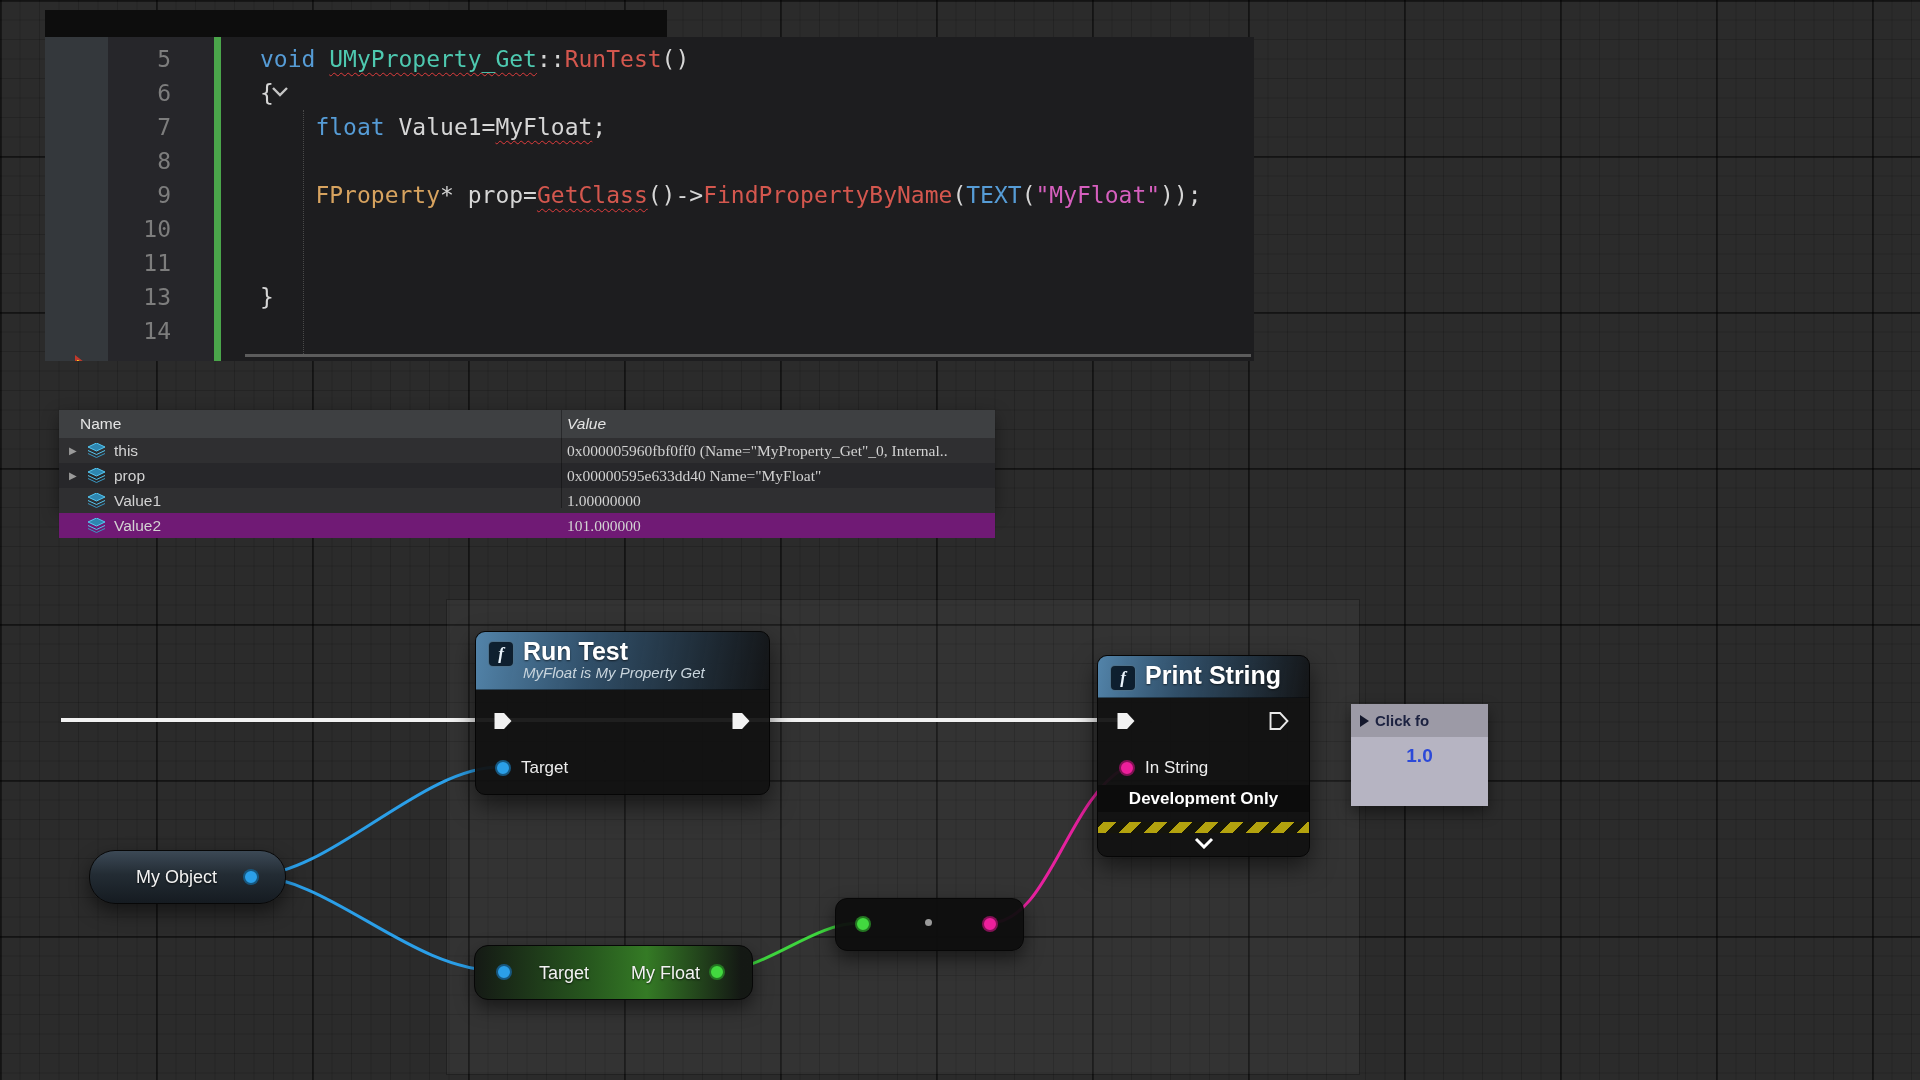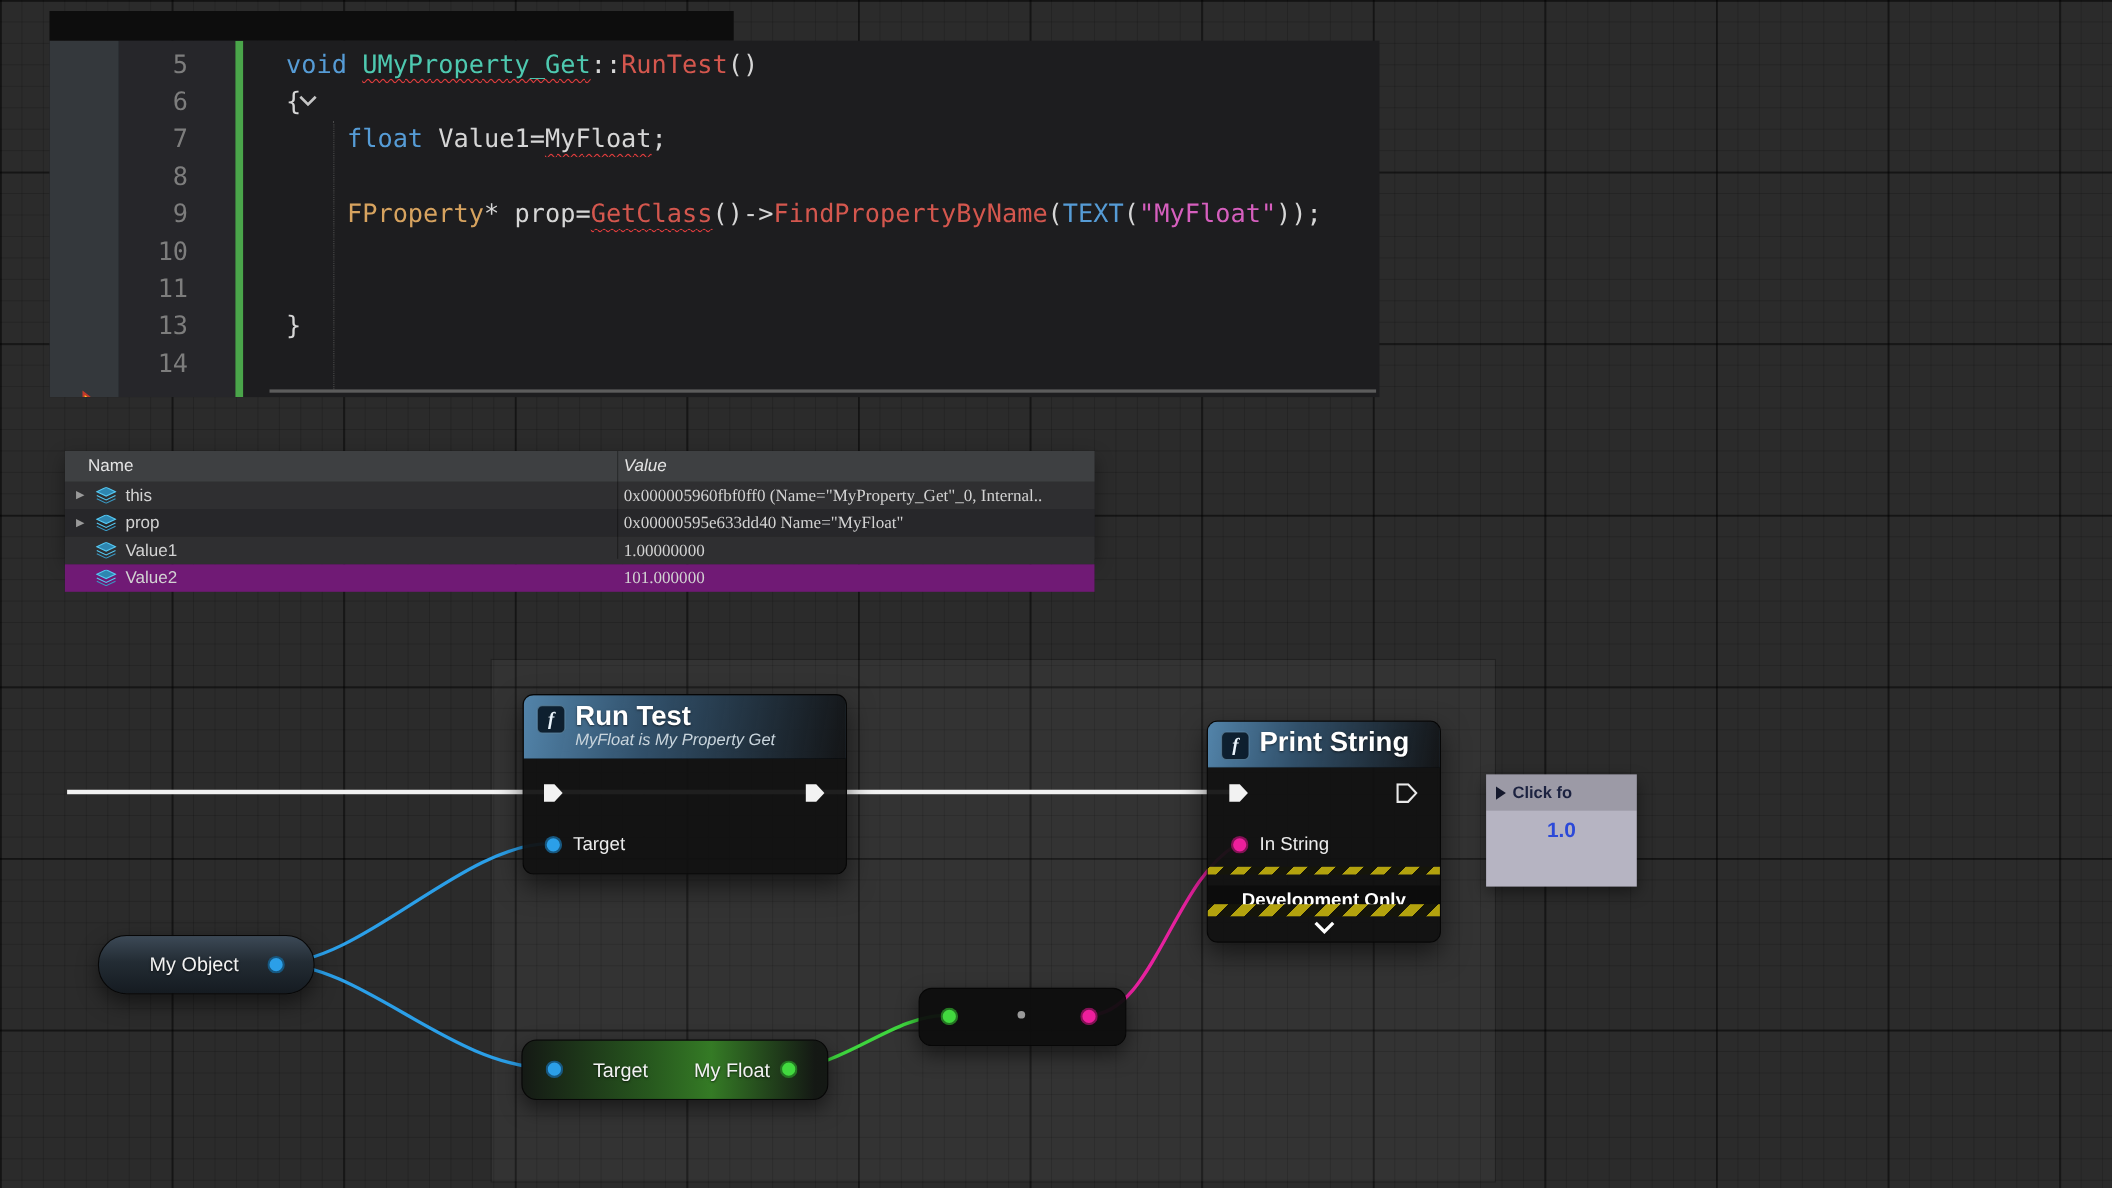--- a/index.html
+++ b/index.html
@@ -144,21 +144,21 @@
     </div>
     <svg class="exec-pin" style="left:18px;top:56px" width="20" height="18" viewBox="0 0 18 17">
       <polygon points="1,1 10,1 17,8.5 10,16 1,16" fill="#f2f2f2"></polygon>
     </svg>
     <svg class="exec-pin" style="left:171px;top:56px" width="20" height="18" viewBox="0 0 18 17">
       <polygon points="1,1 10,1 17,8.5 10,16 1,16" fill="none" stroke="#e8e8e8" stroke-width="1.8"></polygon>
     </svg>
     <span class="pin-circle pin-pink" style="left:21px;top:104px"></span>
     <span class="pin-label" style="left:47px;top:102px">In String</span>
     <div class="dev-stripes" style="top:132px;height:7px"></div>
-    <div class="dev-band" style="top:149px;height:27px">Development Only</div>
+    <div class="dev-band" style="top:129px;height:27px">Development Only</div>
     <div class="dev-stripes" style="top:166px;height:11px"></div>
     <svg style="position:absolute;left:96px;top:181px" width="20" height="12" viewBox="0 0 20 12">
       <polyline points="2,2 10,10 18,2" fill="none" stroke="#ffffff" stroke-width="3"></polyline>
     </svg>
   </div>
 
   <div class="node-pill node-myobject">
     <span class="pill-label" style="left:30px;top:16px">My Object</span>
     <span class="pin-circle pin-blue" style="left:153px;top:18px"></span>
   </div>

